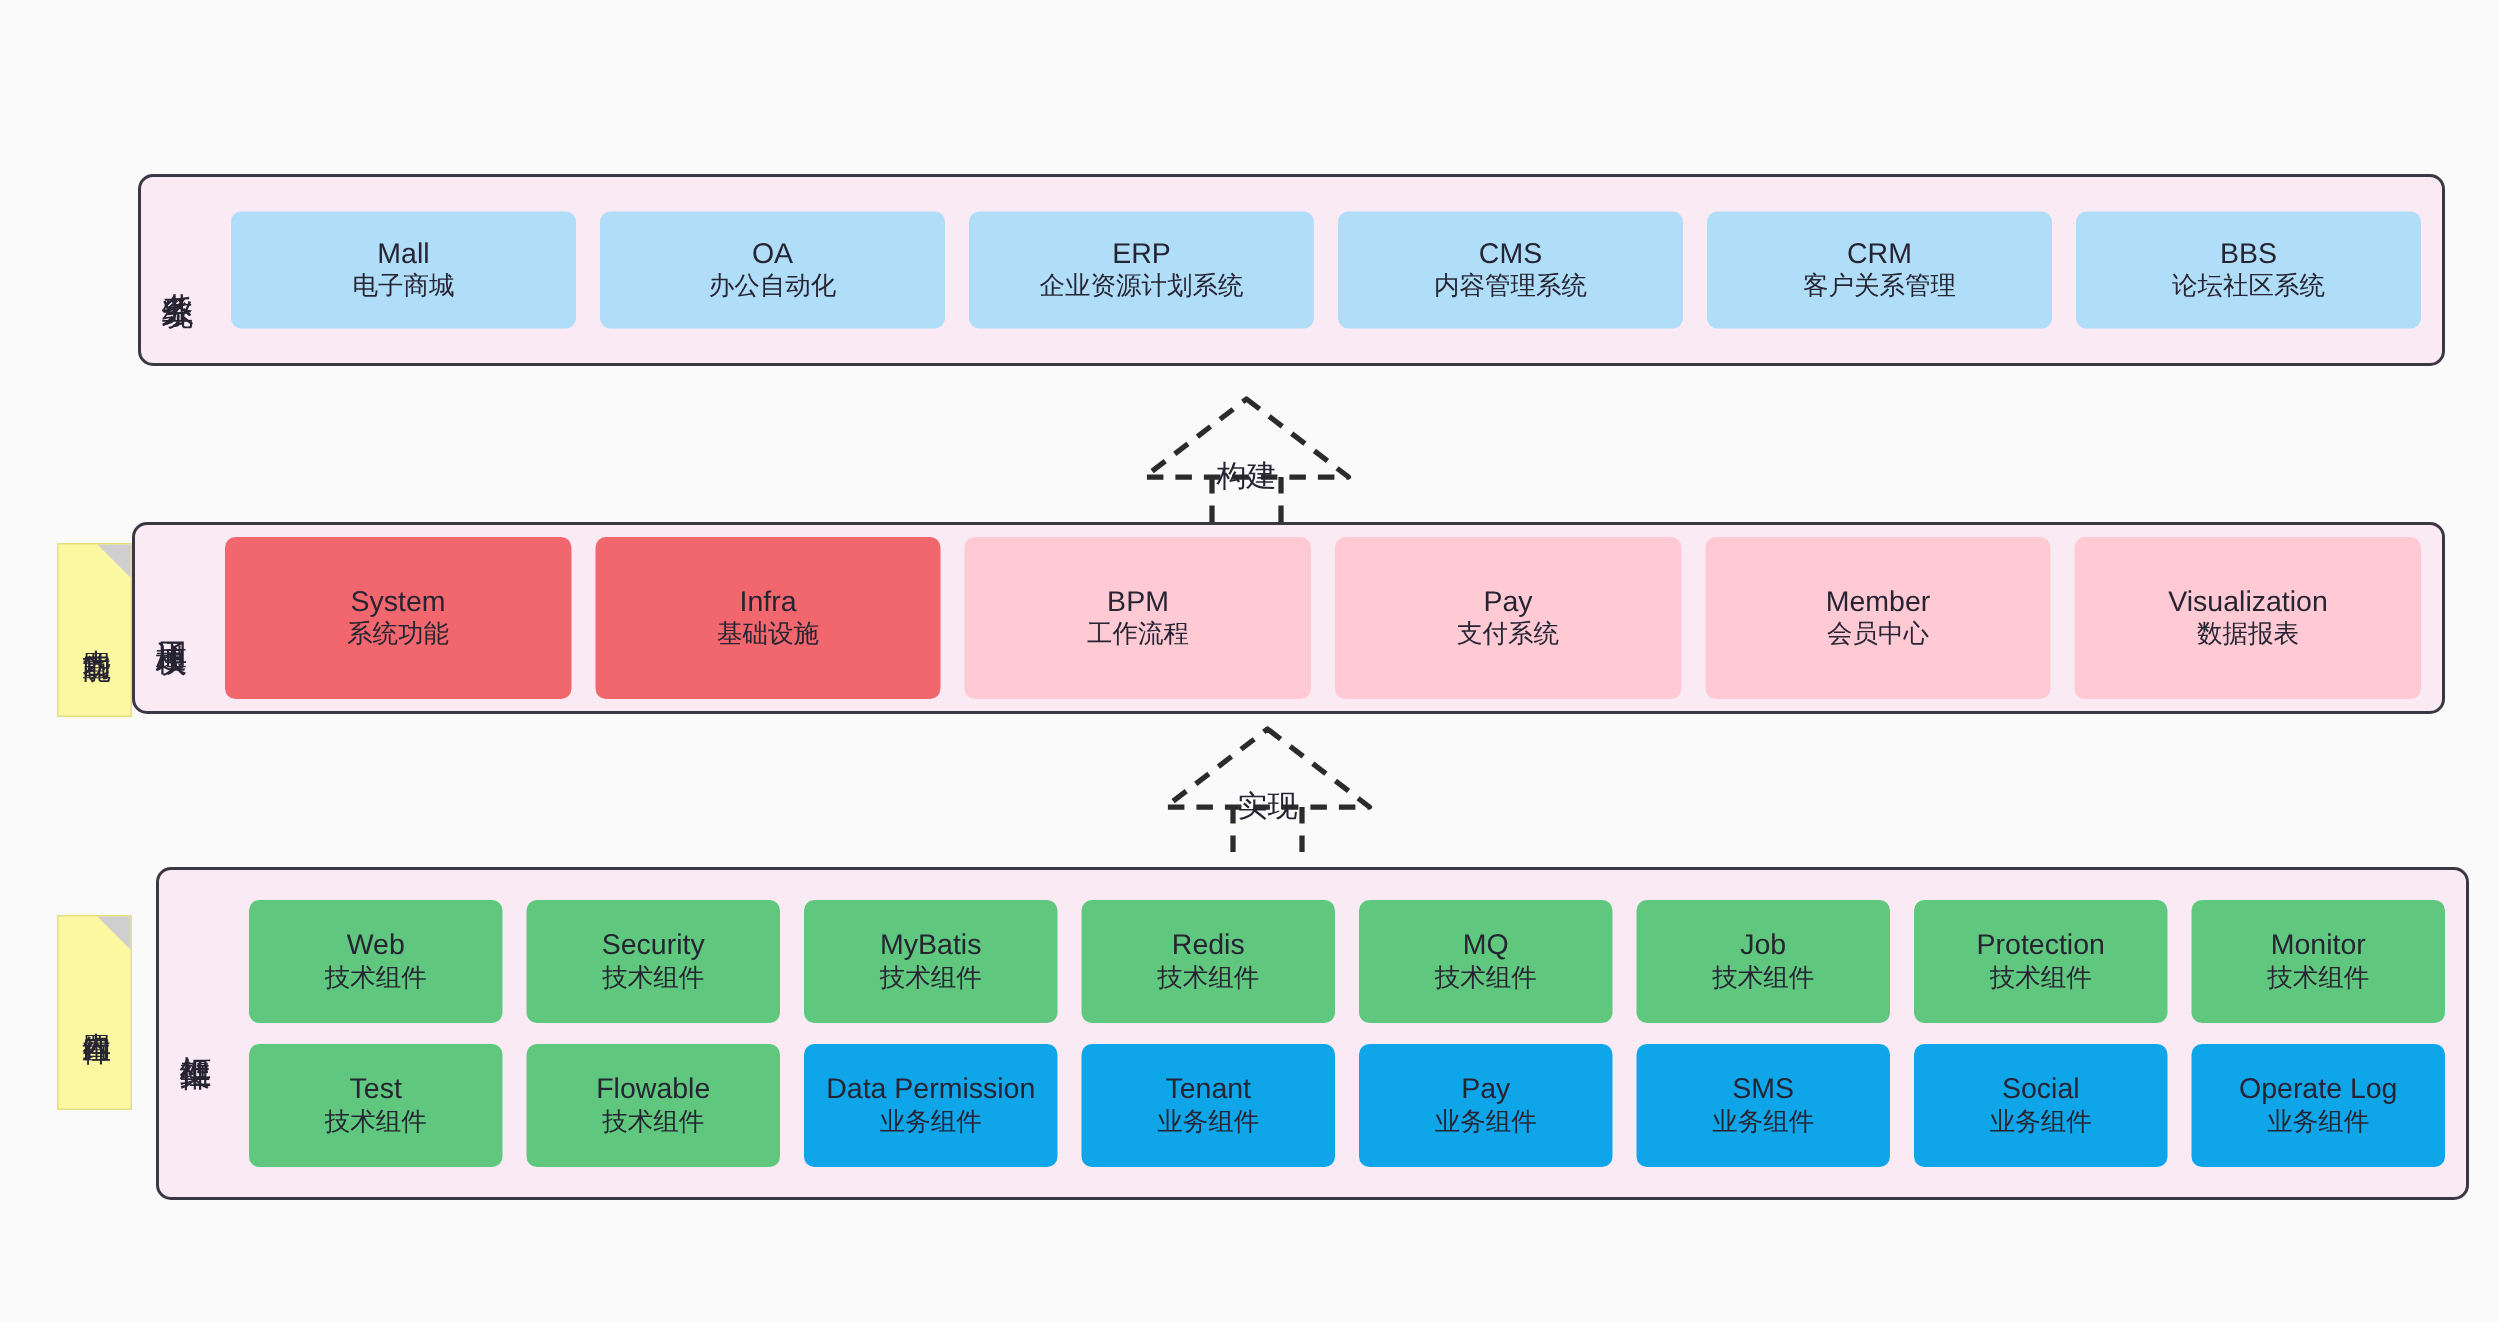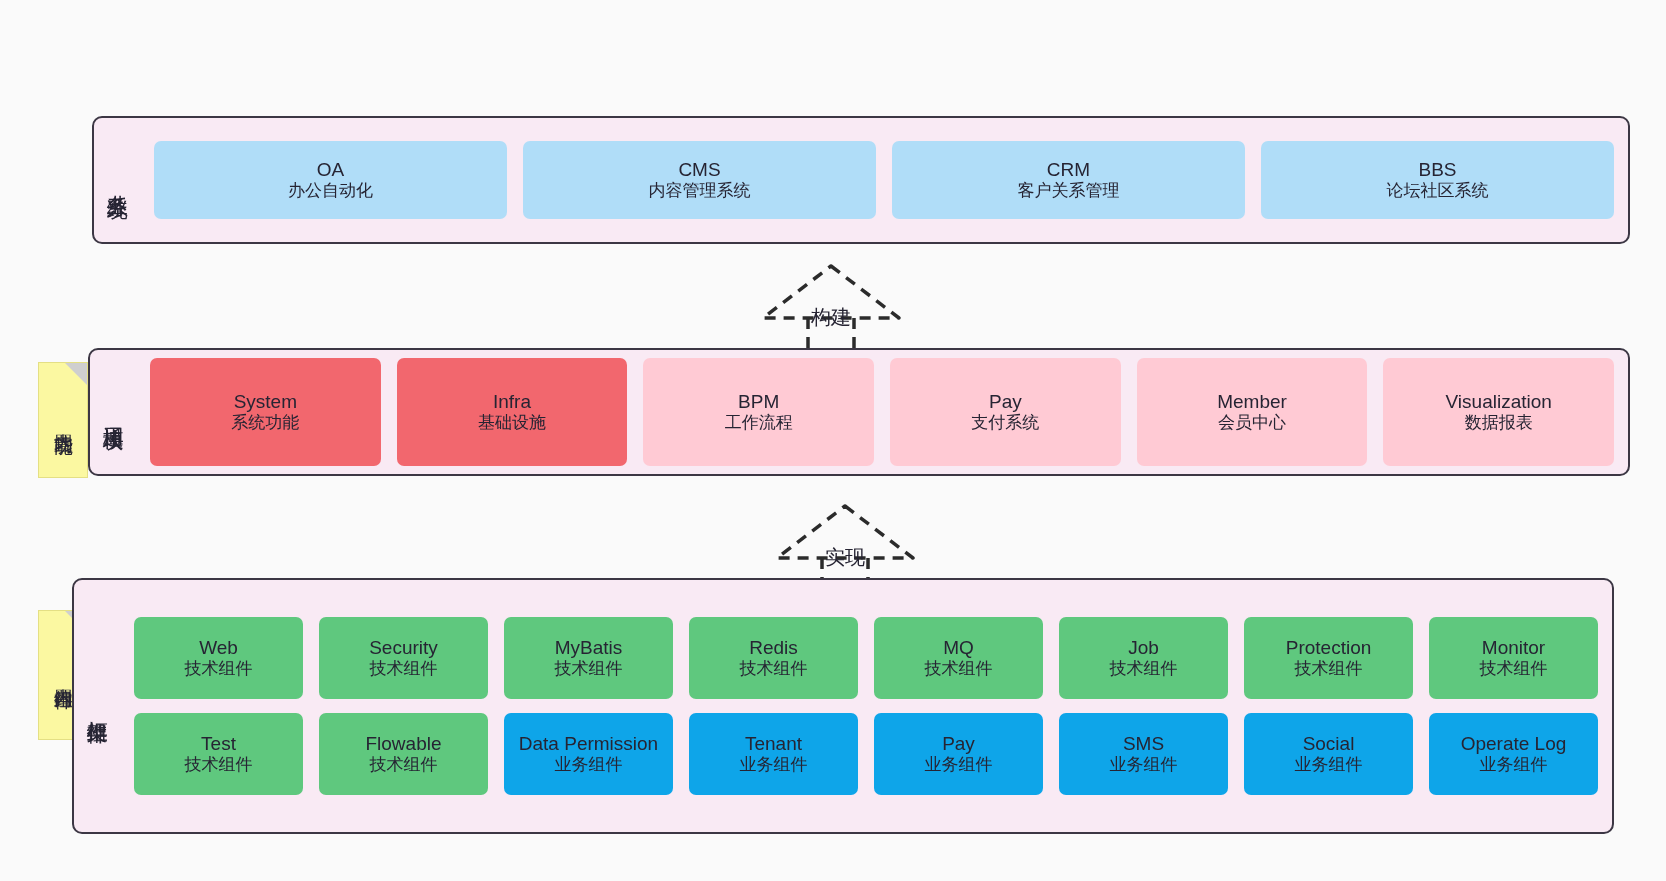--- a/index.html
+++ b/index.html
@@ -118,22 +118,30 @@
 </head>
 <body>
 
 <div id="stage">
 
   <div class="layer" style="left:92px; top:116px; width:1538px; height:128px;">
     <div class="layer-title">业务系统</div>
     <div class="layer-body">
       <div class="row">
         <div class="card c-blue h-business">
+          <span class="t1">Mall</span>
+          <span class="t2">电子商城</span>
+        </div>
+        <div class="card c-blue h-business">
           <span class="t1">OA</span>
           <span class="t2">办公自动化</span>
+        </div>
+        <div class="card c-blue h-business">
+          <span class="t1">ERP</span>
+          <span class="t2">企业资源计划系统</span>
         </div>
         <div class="card c-blue h-business">
           <span class="t1">CMS</span>
           <span class="t2">内容管理系统</span>
         </div>
         <div class="card c-blue h-business">
           <span class="t1">CRM</span>
           <span class="t2">客户关系管理</span>
         </div>
         <div class="card c-blue h-business">
@@ -183,33 +191,33 @@
           <span class="t2">会员中心</span>
         </div>
         <div class="card c-pinklight h-module">
           <span class="t1">Visualization</span>
           <span class="t2">数据报表</span>
         </div>
       </div>
     </div>
   </div>
 
-  <div class="arrow" style="left:772px; top:502px; width:146px; height:86px;text-align:center;">
+  <div class="arrow" style="left:772px; top:482px; width:146px; height:86px;text-align:center;">
     <svg width="146" height="86" viewBox="0 0 146 86">
       <path d="M73 4 L141 56 L5 56 Z" fill="#fafafa" stroke="#2b2b2b" stroke-width="3.5" stroke-dasharray="11 8" stroke-linejoin="round"></path>
       <path d="M50 56 L50 86 M96 56 L96 86" stroke="#2b2b2b" stroke-width="3.5" fill="none" stroke-dasharray="11 8"></path>
     </svg>
     <div class="alabel" style="top:42px;">实现</div>
   </div>
 
   <div class="note" style="left:38px; top:610px; width:50px; height:130px;">
     <span class="fold"></span>
     <span>内置组件</span>
   </div>
-  <div class="layer" style="left:72px; top:578px; width:1542px; height:256px;">
+  <div class="layer" style="left:104px; top:578px; width:1542px; height:222px;">
     <div class="layer-title">框架组件</div>
     <div class="layer-body">
 
       <div class="row">
         <div class="card c-green h-frame">
           <span class="t1">Web</span>
           <span class="t2">技术组件</span>
         </div>
         <div class="card c-green h-frame">
           <span class="t1">Security</span>

